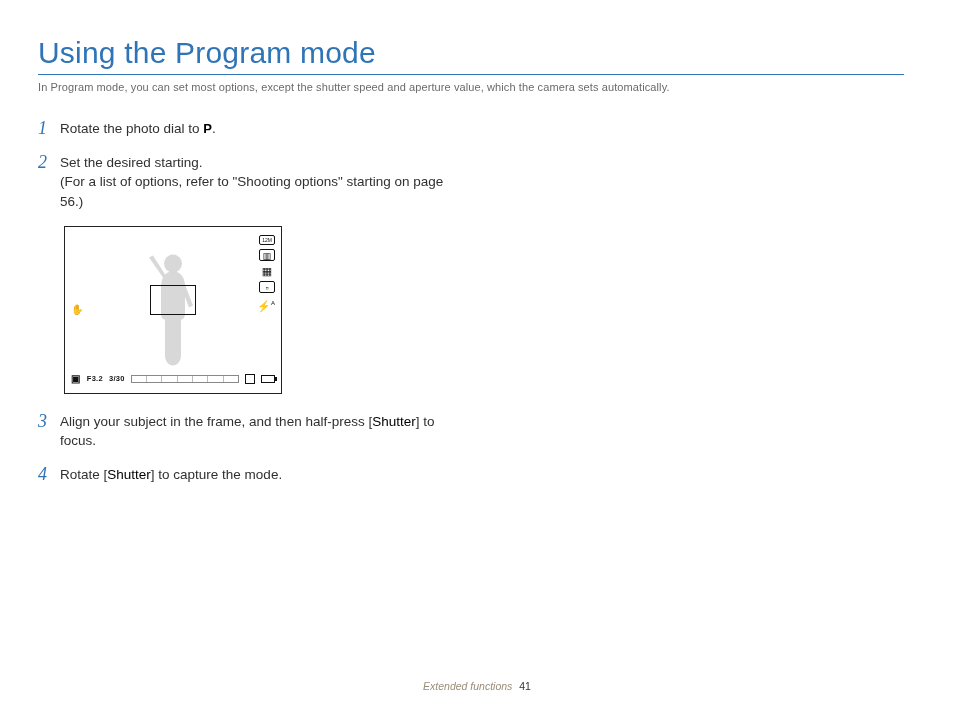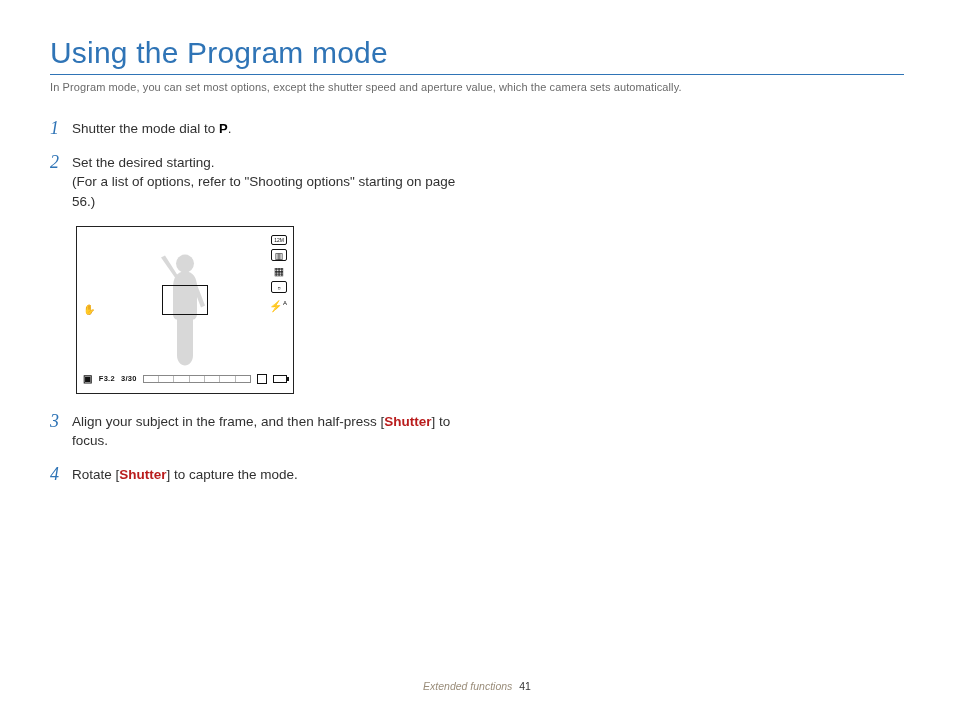--- a/index.html
+++ b/index.html
@@ -6,21 +6,21 @@
     margin: 0;
     padding: 0;
     width: 954px;
     height: 720px;
     background: #ffffff;
     font-family: Arial, Helvetica, sans-serif;
     color: #333;
     position: relative;
   }
   .page {
-    padding: 36px 50px 0 50px;
+    padding: 36px 50px 0 38px;
     box-sizing: border-box;
   }
   h1.title {
     font-family: "Arial Narrow", Arial, sans-serif;
     font-stretch: condensed;
     font-weight: 400;
     font-size: 30px;
     color: #2f74b6;
     margin: 0 0 4px 0;
     letter-spacing: 0.2px;
@@ -56,21 +56,21 @@
     font-size: 18px;
     color: #2f74b6;
     width: 22px;
     flex: 0 0 22px;
     text-align: left;
     line-height: 1.1;
   }
   ol.steps .body {
     flex: 1;
   }
-  .bold { font-weight: 700; color:#b91c1c; }
+  .bold { font-weight: 400; color:#000000; }
   .p-icon {
     font-family: Arial, sans-serif;
     font-weight: 900;
     color: #000;
     font-size: 13px;
   }
   
   .lcd {
     width: 218px;
     height: 168px;
@@ -189,21 +189,21 @@
 
   <h1 class="title">Using the Program mode</h1>
   <hr class="rule">
   <p class="intro">In Program mode, you can set most options, except the shutter speed and aperture value, which the camera sets automatically.</p>
 
   <ol class="steps">
 
     <li>
       <span class="num">1</span>
       <span class="body">
-        <span>Shutter the mode dial to </span><span class="p-icon">P</span><span>.</span>
+        <span>Rotate the photo dial to </span><span class="p-icon">P</span><span>.</span>
       </span>
     </li>
 
     <li>
       <span class="num">2</span>
       <span class="body">
         <span>Set the desired starting.</span><br>
         <span>(For a list of options, refer to "Shooting options" starting on page 56.)</span>
       </span>
     </li>

